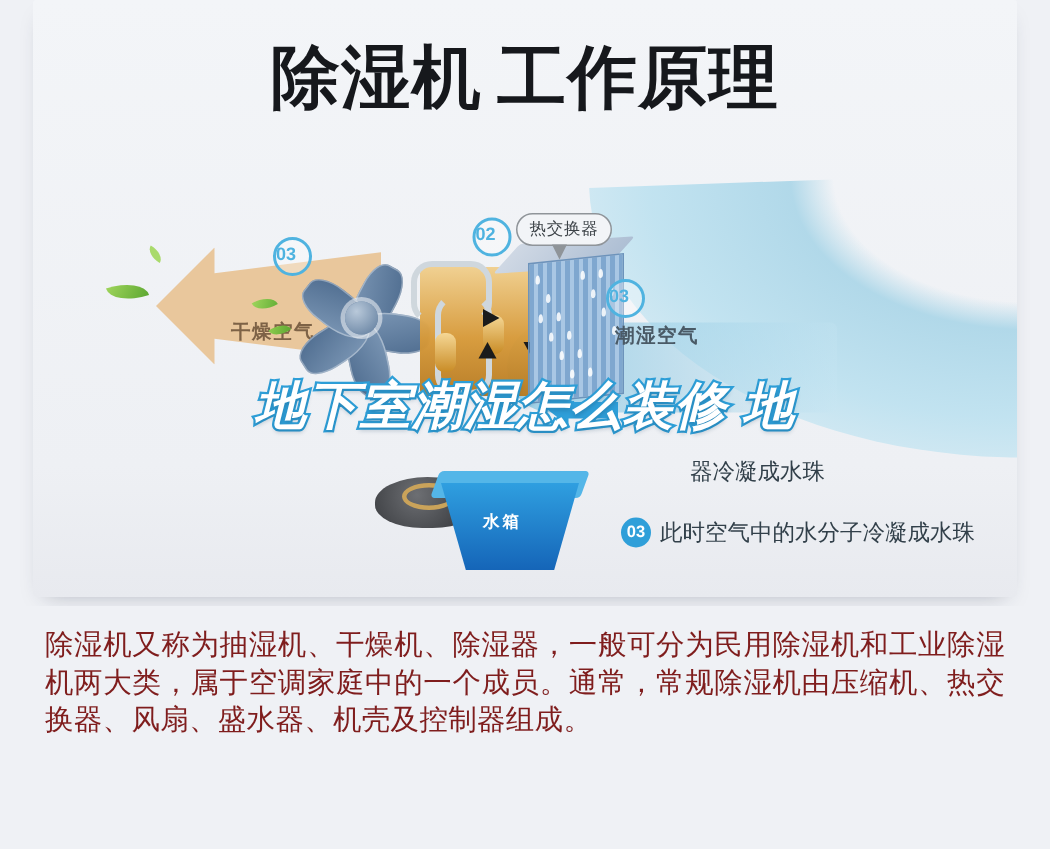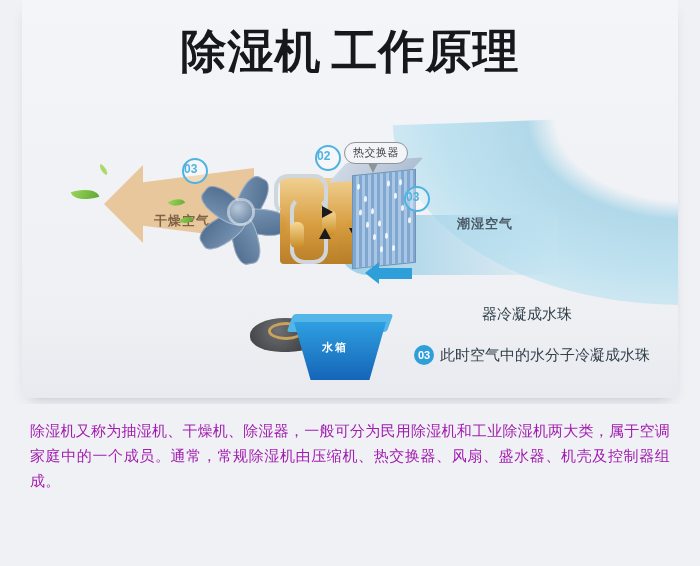--- a/index.html
+++ b/index.html
@@ -208,21 +208,21 @@
     text-align: left;
     line-height: 19px;
     background: rgba(255,255,255,.35);
   }
   .badge-o.b03 { left: 160px; top: 158px; }
   .badge-o.b02 { left: 293px; top: 145px; }
   .badge-o.b01 { left: 382px; top: 186px; }
 
   .humid-label {
     position: absolute; left: 388px; top: 215px;
-    font-size: 13px; color: #4a5a66; letter-spacing: 1px; font-weight: 700; margin-left: 47px;
+    font-size: 13px; color: #4a5a66; letter-spacing: 1px; font-weight: 700;
   }
 
   
   .inlet-arrow {
     position: absolute; left: 356px; top: 268px;
     width: 34px; height: 11px;
     background: #2f9fd9;
   }
   .inlet-arrow:before {
     content:""; position: absolute; left: -13px; top: -6px;
@@ -259,21 +259,21 @@
   }
   .base-ring {
     position: absolute; left: 246px; top: 322px;
     width: 30px; height: 12px;
     border: 3px solid #caa35a;
     border-radius: 50%;
   }
 
   
   .line-02 {
-    position: absolute; left: 460px; top: 305px;
+    position: absolute; left: 438px; top: 305px;
     font-size: 15px; color: #32404a; white-space: nowrap;
   }
   
   .line-03 {
     position: absolute; left: 392px; top: 345px;
     font-size: 15px; color: #32404a; white-space: nowrap;
     display: flex; align-items: center; gap: 6px;
   }
   .badge-f {
     display: inline-block;
@@ -306,23 +306,23 @@
   
   .body-copy {
     position: absolute;
     left: 0; top: 418px;
     width: 700px;
     padding: 0 30px;
     box-sizing: border-box;
   }
   .body-copy p {
     margin: 0 0 18px 0;
-    font-size: 15px;
+    font-size: 19px;
     line-height: 25px;
-    color: #a21caf;
+    color: #7f1d1d;
     text-align: justify;
     letter-spacing: .2px;
   }
 </style>
 </head>
 <body>
 
 <div class="infographic">
   <div class="info-inner">
 
@@ -400,18 +400,19 @@
     <div class="line-02">器冷凝成水珠</div>
 
     <div class="line-03">
       <span class="badge-f">03</span>
       <span>此时空气中的水分子冷凝成水珠</span>
     </div>
 
   </div>
 
   <div class="overlay">
+    <span class="ln ln1">地下室潮湿怎么装修 地</span>
   </div>
 </div>
 
 <div class="body-copy">
   <p>除湿机又称为抽湿机、干燥机、除湿器，一般可分为民用除湿机和工业除湿机两大类，属于空调家庭中的一个成员。通常，常规除湿机由压缩机、热交换器、风扇、盛水器、机壳及控制器组成。</p>
 </div>
 
 </body></html>

